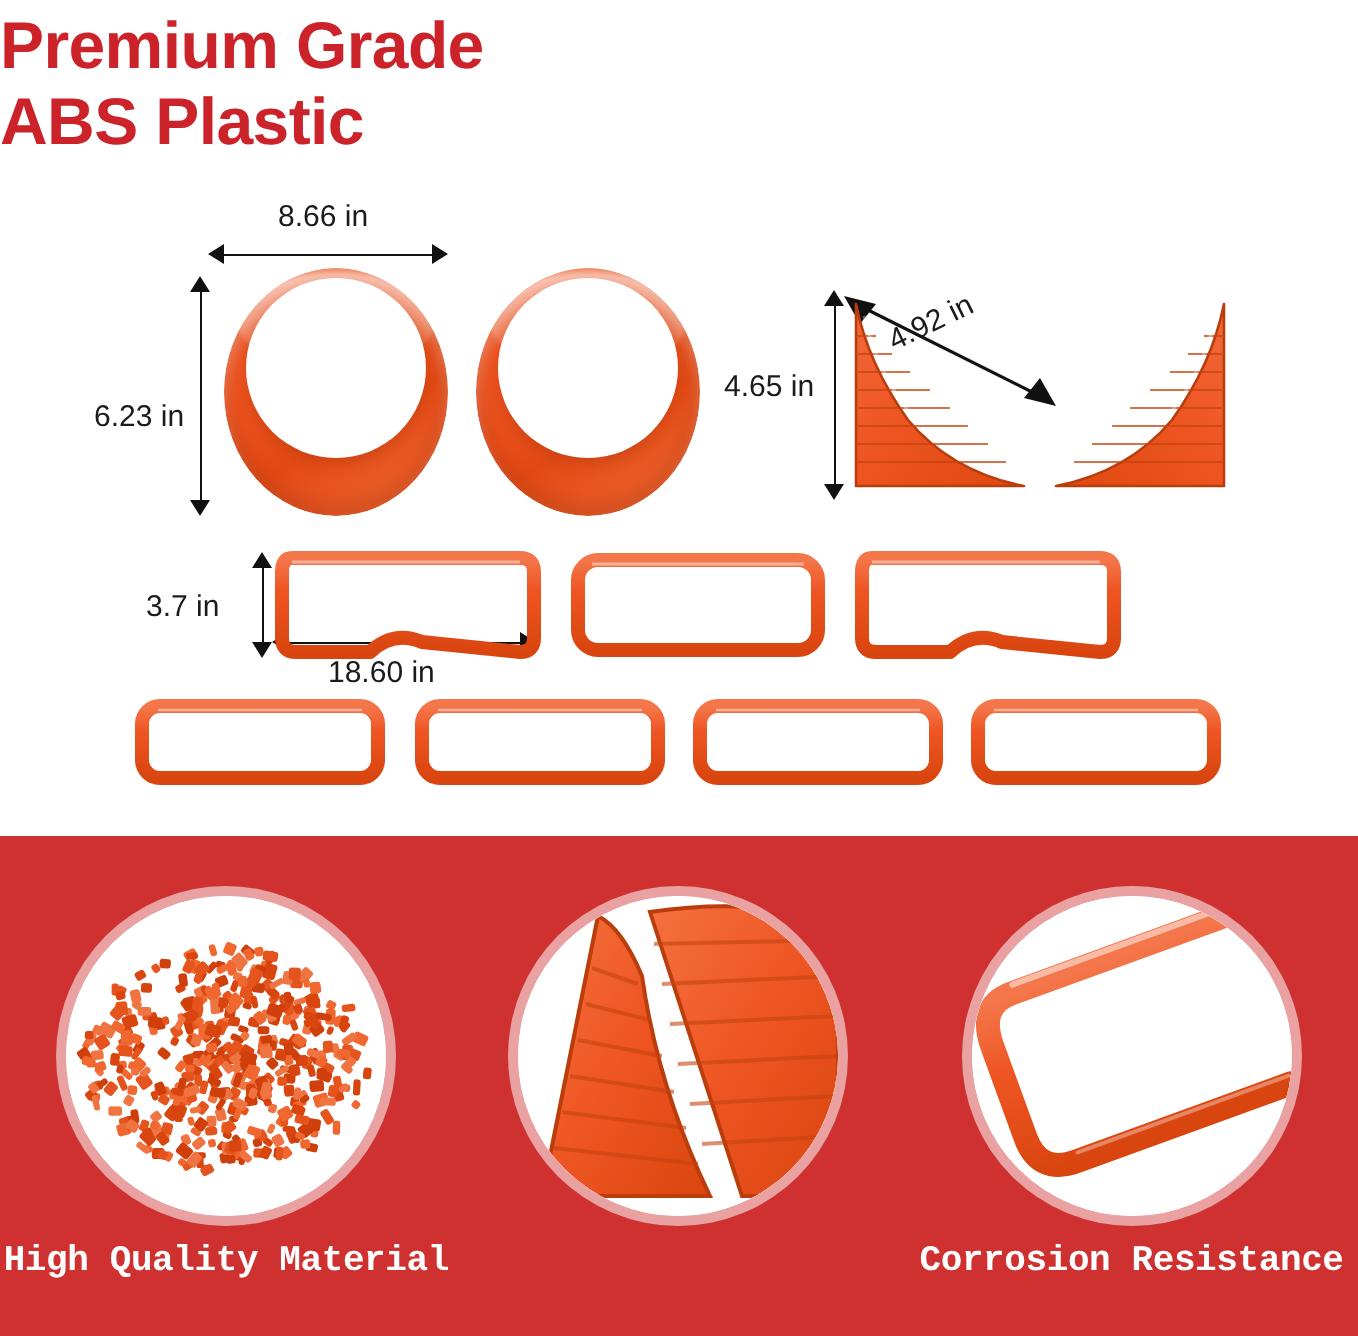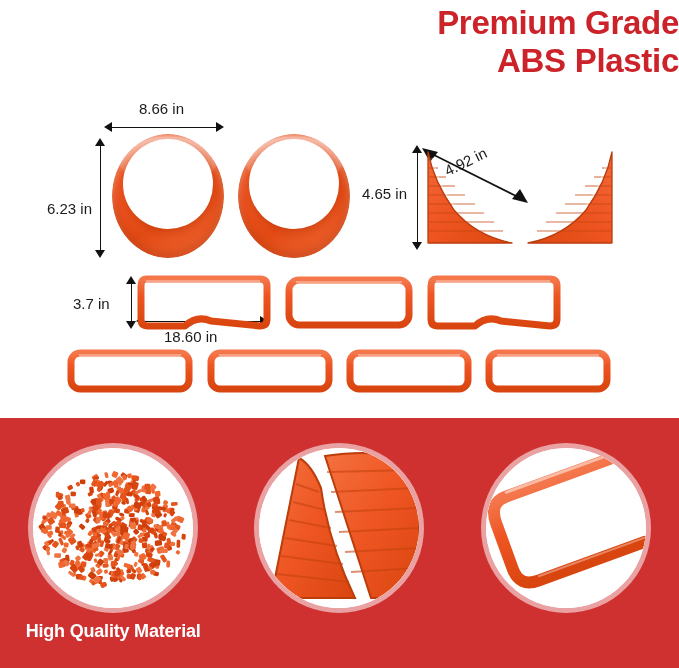--- a/index.html
+++ b/index.html
@@ -8,21 +8,21 @@
     background:#ffffff;
     font-family:"Liberation Sans", sans-serif;
     overflow:hidden;
     position:relative;
   }
   #page{position:relative;width:679px;height:668px;}
 
   
   .title-block{
     position:absolute;left:0;top:4px;width:679px;
-    text-align:right;
+    text-align:left;
   }
   .title-line{
     font-weight:bold;
     font-size:33px;
     line-height:38px;
     letter-spacing:-0.3px;
     color:#cc2229;
   }
 
   
@@ -99,21 +99,21 @@
     top:30px;width:160px;height:160px;border-radius:50%;
     background:#ffffff;
     box-shadow:0 0 0 5px rgba(255,255,255,.55);
     overflow:hidden;
   }
   .feature-label{
     position:absolute;left:0;top:203px;width:100%;
     text-align:center;color:#ffffff;
     font-size:18px;font-weight:bold;
     letter-spacing:-0.2px;
-    font-family:Liberation Sans, sans-serif;
+    font-family:Liberation Mono, monospace;
   }
 </style>
 </head>
 <body>
 
 <div id="page">
 
   <div class="title-block">
     <div class="title-line">Premium Grade</div>
     <div class="title-line">ABS Plastic</div>
@@ -839,17 +839,18 @@
           <g clip-path="url(#clipT)">
             <rect width="160" height="160" fill="#ffffff"></rect>
             <g transform="rotate(-20 80 80)">
               <path d="M150,30 L34,30 Q16,30 16,52 L16,100 Q16,120 36,120 L150,120" fill="none" stroke="url(#tcl)" stroke-width="12" stroke-linejoin="round" stroke-linecap="round"></path>
               <path d="M150,26 L36,26" stroke="#ffffff" stroke-width="3" opacity=".5" stroke-linecap="round"></path>
               <path d="M150,116 L38,116" stroke="#ffffff" stroke-width="2" opacity=".35" stroke-linecap="round"></path>
             </g>
           </g>
         </svg>
       </div>
+      <div class="feature-label">Corrosion Resistance</div>
     </div>
 
   </div>
 
 </div>
 
 </body></html>

